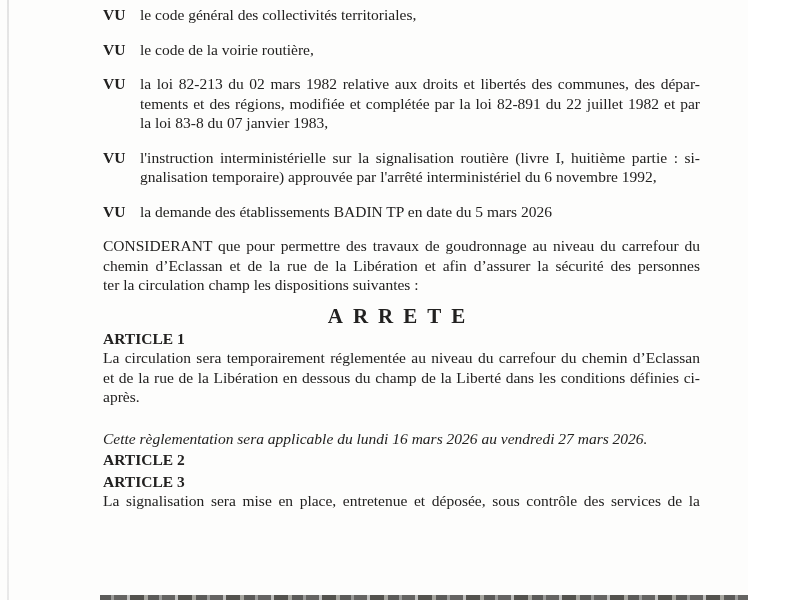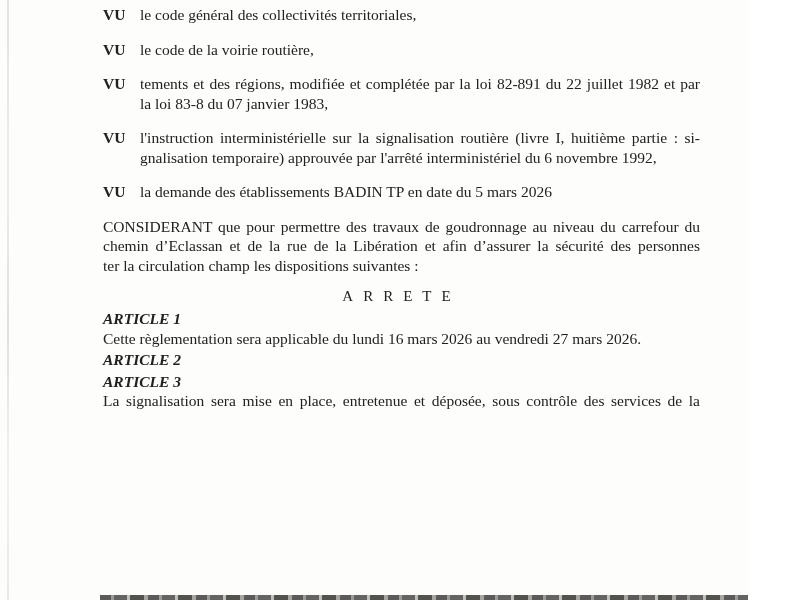--- a/index.html
+++ b/index.html
@@ -31,29 +31,29 @@
   .vu-item { display: flex; margin-bottom: 15px; }
   .vu-label { width: 37px; flex-shrink: 0; font-weight: bold; }
   .vu-lines { flex: 1; min-width: 0; }
   .line { white-space: normal; }
   .jl { text-align: justify; text-align-last: justify; }
   .considerant { margin-top: 7px; }
   .arrete-title {
     margin-top: 10px;
     margin-bottom: 1px;
     text-align: center;
-    font-weight: normal;
-    font-size: 15px;
+    font-weight: bold;
+    font-size: 21px;
     line-height: 23px;
     letter-spacing: 10px;
   }
   .article { margin: 0; }
-  .article-heading { font-weight: bold; font-style: italic; }
+  .article-heading { font-weight: bold; }
   .article-heading.gap { margin-top: 2px; }
-  .para + .para { margin-top: 14px; }
+  .para + .para { margin-top: 22px; font-style: italic; }
   .cutoff-line {
     position: absolute;
     left: 100px;
     top: 595px;
     width: 688px;
     height: 5px;
     background: repeating-linear-gradient(90deg,
       #3f3e3c 0px, #3f3e3c 11px,
       #8a8a88 11px, #8a8a88 14px,
       #4a4947 14px, #4a4947 27px,
@@ -82,20 +82,21 @@
     <div class="vu-item">
       <div class="vu-label">VU</div>
       <div class="vu-lines">
         <div class="line">le code de la voirie routière,</div>
       </div>
     </div>
 
     <div class="vu-item">
       <div class="vu-label">VU</div>
       <div class="vu-lines">
+        <div class="line jl">la loi 82-213 du 02 mars 1982 relative aux droits et libertés des communes, des dépar-</div>
         <div class="line jl">tements et des régions, modifiée et complétée par la loi 82-891 du 22 juillet 1982 et par</div>
         <div class="line">la loi 83-8 du 07 janvier 1983,</div>
       </div>
     </div>
 
     <div class="vu-item">
       <div class="vu-label">VU</div>
       <div class="vu-lines">
         <div class="line jl">l'instruction interministérielle sur la signalisation routière (livre I, huitième partie : si-</div>
         <div class="line">gnalisation temporaire) approuvée par l'arrêté interministériel du 6 novembre 1992,</div>
@@ -113,20 +114,25 @@
       <div class="line jl">CONSIDERANT que pour permettre des travaux de goudronnage au niveau du carrefour du</div>
       <div class="line jl">chemin d’Eclassan et de la rue de la Libération et afin d’assurer la sécurité des personnes</div>
       <div class="line">ter la circulation champ les dispositions suivantes :</div>
     </div>
 
     <div class="arrete-title">ARRETE</div>
 
     <div class="article">
       <div class="article-heading">ARTICLE 1</div>
       <div class="para">
+        <div class="line jl">La circulation sera temporairement réglementée au niveau du carrefour du chemin d’Eclassan</div>
+        <div class="line jl">et de la rue de la Libération en dessous du champ de la Liberté dans les conditions définies ci-</div>
+        <div class="line">après.</div>
+      </div>
+      <div class="para">
         <div class="line">Cette règlementation sera applicable du lundi 16 mars 2026 au vendredi 27 mars 2026.</div>
       </div>
     </div>
 
     <div class="article">
       <div class="article-heading gap">ARTICLE 2</div>
     </div>
 
     <div class="article">
       <div class="article-heading gap">ARTICLE 3</div>

